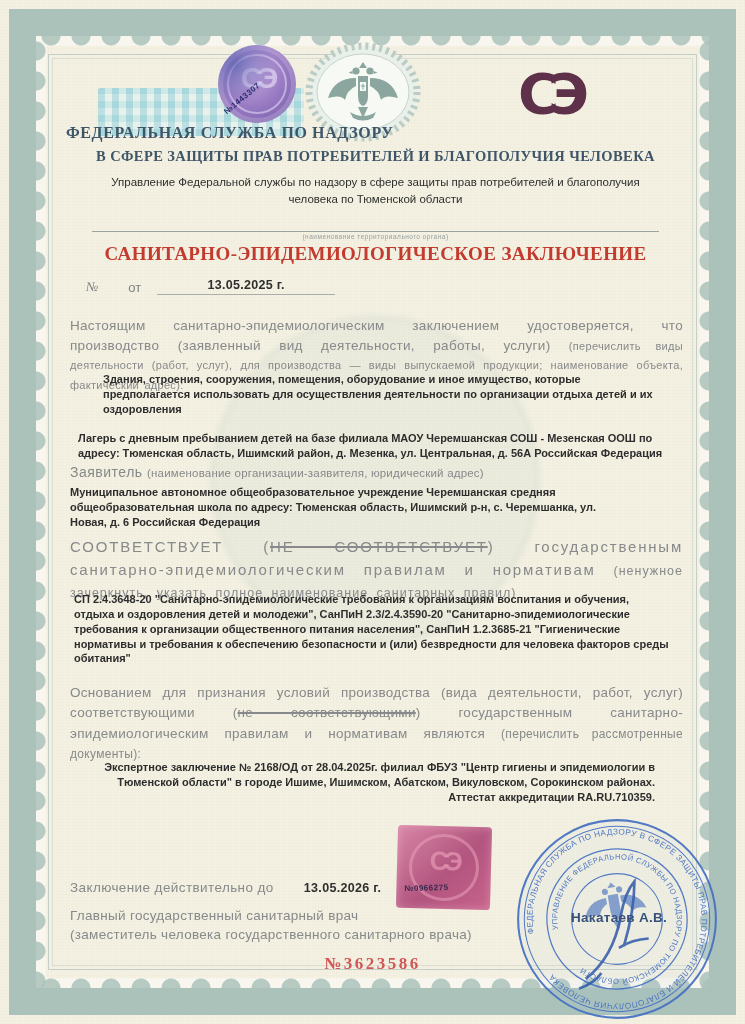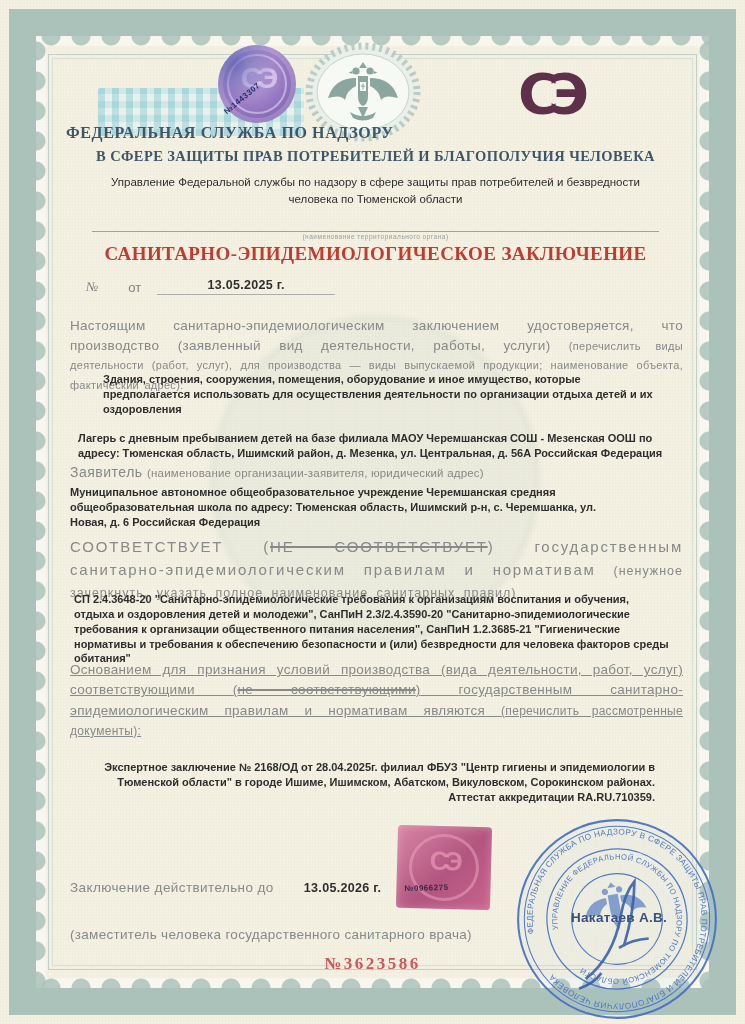--- a/index.html
+++ b/index.html
@@ -75,21 +75,21 @@
   .typed{font-weight:bold;font-size:11px;line-height:1.35;color:#2d2d2d;}
   .t-activity{position:absolute;left:70px;right:80px;top:372px;margin-left:33px;}
   .t-facility{position:absolute;left:78px;right:70px;top:431px;}
   .applicant-label{position:absolute;left:70px;right:62px;top:464px;font-size:14px;letter-spacing:.5px;}
   .applicant-label .note{font-size:11.5px;letter-spacing:.2px;}
   .t-applicant{position:absolute;left:70px;right:120px;top:485px;}
   .p-conforms{top:536px;font-size:15px;line-height:1.5;letter-spacing:1.8px;word-spacing:4px;}
   .p-conforms .note{font-size:12.5px;letter-spacing:1px;}
   .strike{text-decoration:line-through;text-decoration-thickness:1.5px;margin-top:40px;}
   .t-regulations{position:absolute;left:74px;right:76px;top:592px;}
-  .p-basis{top:660px;font-size:13.5px;line-height:1.5;letter-spacing:.3px;word-spacing:4px;text-decoration:underline;}
+  .p-basis{top:683px;font-size:13.5px;line-height:1.5;letter-spacing:.3px;word-spacing:4px;}
   .p-basis .note{font-size:12px;word-spacing:1px;}
   .t-basisdocs{position:absolute;left:78px;right:90px;top:760px;text-align:right;}
   
   .valid-row{position:absolute;left:70px;top:880px;font-size:13.5px;letter-spacing:.4px;}
   .valid-date{font-weight:bold;font-size:12.5px;color:#2f2f2f;margin-left:26px;letter-spacing:.3px;}
   .signer1{position:absolute;left:70px;top:908px;font-size:13.5px;letter-spacing:.3px;}
   .signer2{position:absolute;left:70px;top:927px;font-size:13.5px;letter-spacing:.3px;}
   .form-serial{position:absolute;left:0;right:0;top:954px;text-align:center;
     font-family:"Liberation Serif",serif;font-weight:bold;font-size:17px;color:#d25656;letter-spacing:2.5px;}
   
@@ -145,21 +145,21 @@
       <path d="M50 72 q13 8 26 0 l-3 6 q-10 5 -20 0 z"></path>
     </g>
     <rect x="60" y="42" width="6" height="9" fill="#f7f9f4"></rect>
     <path d="M62.5 43.5 h1 v6 h-1 z M60.8 45.5 h4.4 v1 h-4.4 z" fill="#8ba69e"></path>
   </svg>
 
   <div class="se-logo">СЭ</div>
 
   <div class="hdr1">ФЕДЕРАЛЬНАЯ СЛУЖБА ПО НАДЗОРУ</div>
   <div class="hdr2">В СФЕРЕ ЗАЩИТЫ ПРАВ ПОТРЕБИТЕЛЕЙ И БЛАГОПОЛУЧИЯ  ЧЕЛОВЕКА</div>
-  <div class="dept">Управление Федеральной службы по надзору в сфере защиты прав потребителей и безвредности человека по Тюменской области</div>
+  <div class="dept">Управление Федеральной службы по надзору в сфере защиты прав потребителей и благополучия человека по Тюменской области</div>
   <div class="rule"></div>
   <div class="rule-caption">(наименование территориального органа)</div>
 
   <div class="title">САНИТАРНО-ЭПИДЕМИОЛОГИЧЕСКОЕ ЗАКЛЮЧЕНИЕ</div>
   <div class="num-row">
     <span class="num-label">№</span>
     <span class="from-label">от</span>
     <span class="date-value">13.05.2025 г.</span>
   </div>
 
@@ -190,20 +190,21 @@
     <span>(</span><span class="strike">не соответствующими</span><span>)</span>
     <span>государственным санитарно-эпидемиологическим правилам и нормативам являются</span>
     <span class="note">(перечислить рассмотренные документы):</span>
   </div>
   <div class="typed t-basisdocs">Экспертное заключение № 2168/ОД от 28.04.2025г. филиал ФБУЗ "Центр гигиены и эпидемиологии в Тюменской области" в городе Ишиме, Ишимском, Абатском, Викуловском, Сорокинском районах. Аттестат аккредитации RA.RU.710359.</div>
 
   <div class="valid-row formtext">
     <span>Заключение действительно до</span>
     <span class="valid-date">13.05.2026 г.</span>
   </div>
+  <div class="signer1 formtext">Главный государственный санитарный врач</div>
   <div class="signer2 formtext">(заместитель человека государственного санитарного врача)</div>
   <div class="form-serial">№3623586</div>
 
   <div class="holo-square">
     <div class="ring"></div>
     <div class="ghost">СЭ</div>
     <div class="serial">№0966275</div>
   </div>
 
   <svg class="seal" width="206" height="206" viewBox="0 0 200 200">

